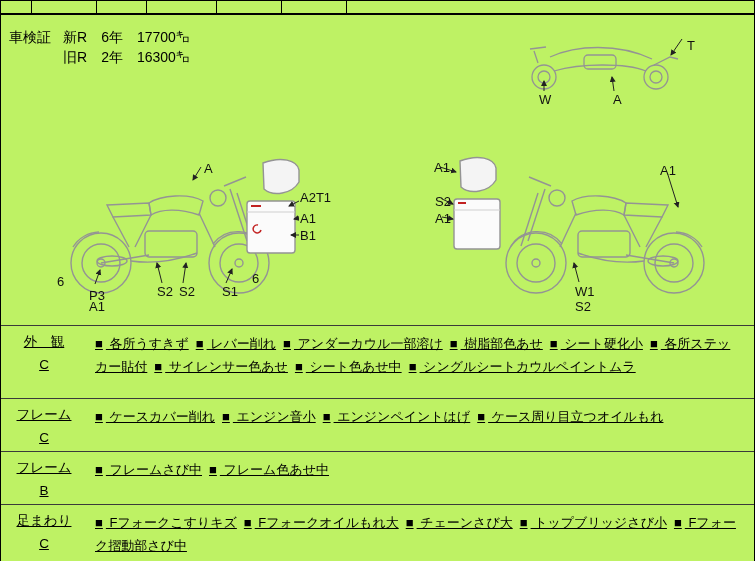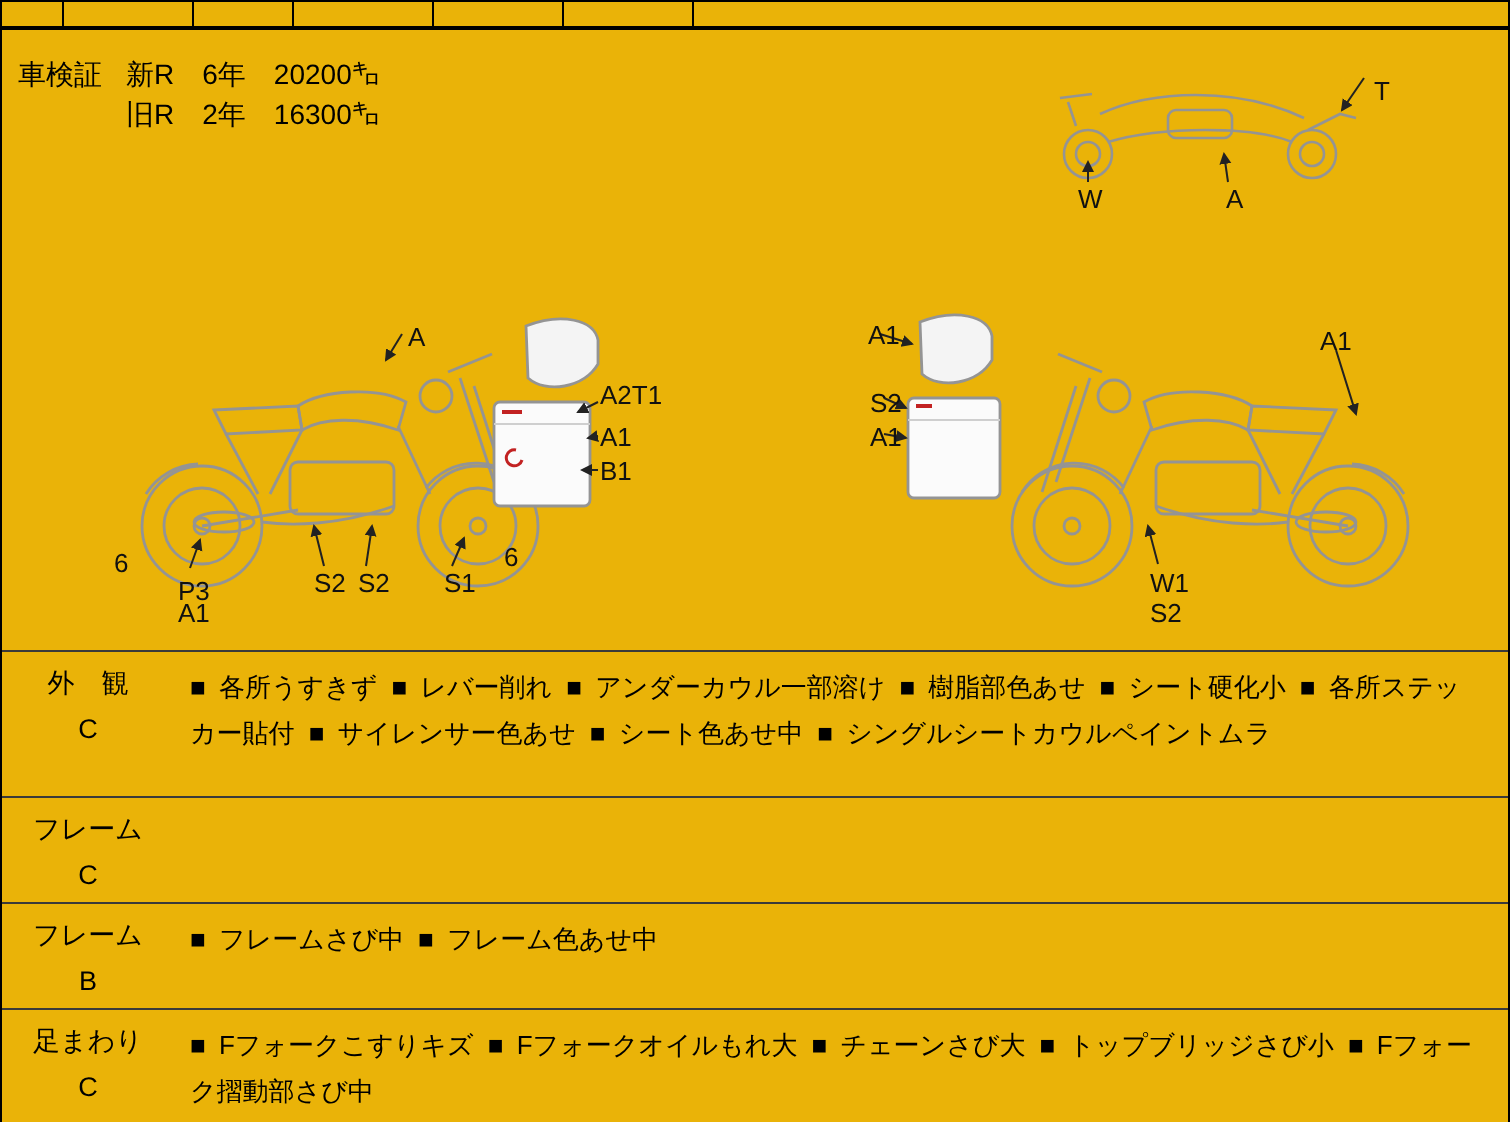--- a/index.html
+++ b/index.html
@@ -1,30 +1,30 @@
 <!DOCTYPE html>
 <html><head>
 <meta charset="utf-8">
 <style>
   html,body{margin:0;padding:0;background:#fff;}
   .sheet{
-    position:relative;width:755px;height:561px;background:#eab308;
+    position:relative;width:755px;height:561px;background:#bef264;
     border-left:1px solid #000;border-right:1px solid #000;border-top:1px solid #000;
     font-family:"Liberation Sans","DejaVu Sans",sans-serif;color:#000;
     overflow:hidden;box-sizing:border-box;
   }
   .top-strip{position:absolute;top:0;left:0;width:100%;height:12px;border-bottom:2px solid #000;}
   .vline{position:absolute;top:0;width:1px;height:12px;background:#000;}
   .insp-title{position:absolute;left:8px;top:28px;font-size:14px;}
   .insp-line{position:absolute;left:62px;font-size:14px;}
   .insp-line span{margin-right:14px;text-align:right;}
   .svg-abs{position:absolute;}
   .dmg{position:absolute;font-size:13px;color:#111;line-height:1;}
   .cond{position:absolute;left:0;right:0;top:324px;}
-  .cond-row{display:flex;border-top:1px solid #3a3a3a;padding:7px 0 6px;box-sizing:border-box;}
+  .cond-row{display:flex;border-top:1px solid #3a3a3a;padding:7px 0 6px;box-sizing:border-box;text-decoration:underline;}
   .cond-row:nth-child(1){min-height:73px;}
   .cond-row:nth-child(2){min-height:45px;}
   .cond-row:nth-child(3){min-height:46px;}
   .cond-row:nth-child(4){min-height:88px;}
   .cat-col{width:86px;flex-shrink:0;text-align:center;}
   .cat-label{font-size:13.5px;}
   .cat-grade{font-size:13.5px;margin-top:6px;}
   .items{flex:1;font-size:13px;line-height:1.75;padding:0 14px 0 8px;}
   .item{margin-right:7px;}
   .bullet{margin-right:3px;}
@@ -38,21 +38,21 @@
     <div class="vline" style="left:30px"></div>
     <div class="vline" style="left:95px"></div>
     <div class="vline" style="left:145px"></div>
     <div class="vline" style="left:215px"></div>
     <div class="vline" style="left:280px"></div>
     <div class="vline" style="left:345px"></div>
   </div>
 
   <div class="insp-title">車検証</div>
   <div class="insp-line" style="top:28px">
-    <span>新R</span><span>6年</span><span>20200㌔</span>
+    <span>新R</span><span>6年</span><span>17700㌔</span>
   </div>
   <div class="insp-line" style="top:48px">
     <span>旧R</span><span>2年</span><span>16300㌔</span>
   </div>
 
   <svg class="svg-abs" style="left:505px;top:28px" width="200" height="75" viewBox="0 0 200 75">
     <defs>
         <marker id="ah3" markerWidth="7" markerHeight="7" refX="5" refY="3" orient="auto">
           <path d="M0,0L6,3L0,6Z" fill="#222"></path>
         </marker>
@@ -187,20 +187,21 @@
         <div class="cat-grade">C</div>
       </div>
       <div class="items"><span class="item"><span class="bullet">■</span> 各所うすきず</span><span class="item"><span class="bullet">■</span> レバー削れ</span><span class="item"><span class="bullet">■</span> アンダーカウル一部溶け</span><span class="item"><span class="bullet">■</span> 樹脂部色あせ</span><span class="item"><span class="bullet">■</span> シート硬化小</span><span class="item"><span class="bullet">■</span> 各所ステッカー貼付</span><span class="item"><span class="bullet">■</span> サイレンサー色あせ</span><span class="item"><span class="bullet">■</span> シート色あせ中</span><span class="item"><span class="bullet">■</span> シングルシートカウルペイントムラ</span></div>
     </div>
 
     <div class="cond-row">
       <div class="cat-col">
         <div class="cat-label">フレーム</div>
         <div class="cat-grade">C</div>
       </div>
+      <div class="items"><span class="item"><span class="bullet">■</span> ケースカバー削れ</span><span class="item"><span class="bullet">■</span> エンジン音小</span><span class="item"><span class="bullet">■</span> エンジンペイントはげ</span><span class="item"><span class="bullet">■</span> ケース周り目立つオイルもれ</span></div>
     </div>
 
     <div class="cond-row">
       <div class="cat-col">
         <div class="cat-label">フレーム</div>
         <div class="cat-grade">B</div>
       </div>
       <div class="items"><span class="item"><span class="bullet">■</span> フレームさび中</span><span class="item"><span class="bullet">■</span> フレーム色あせ中</span></div>
     </div>
 

